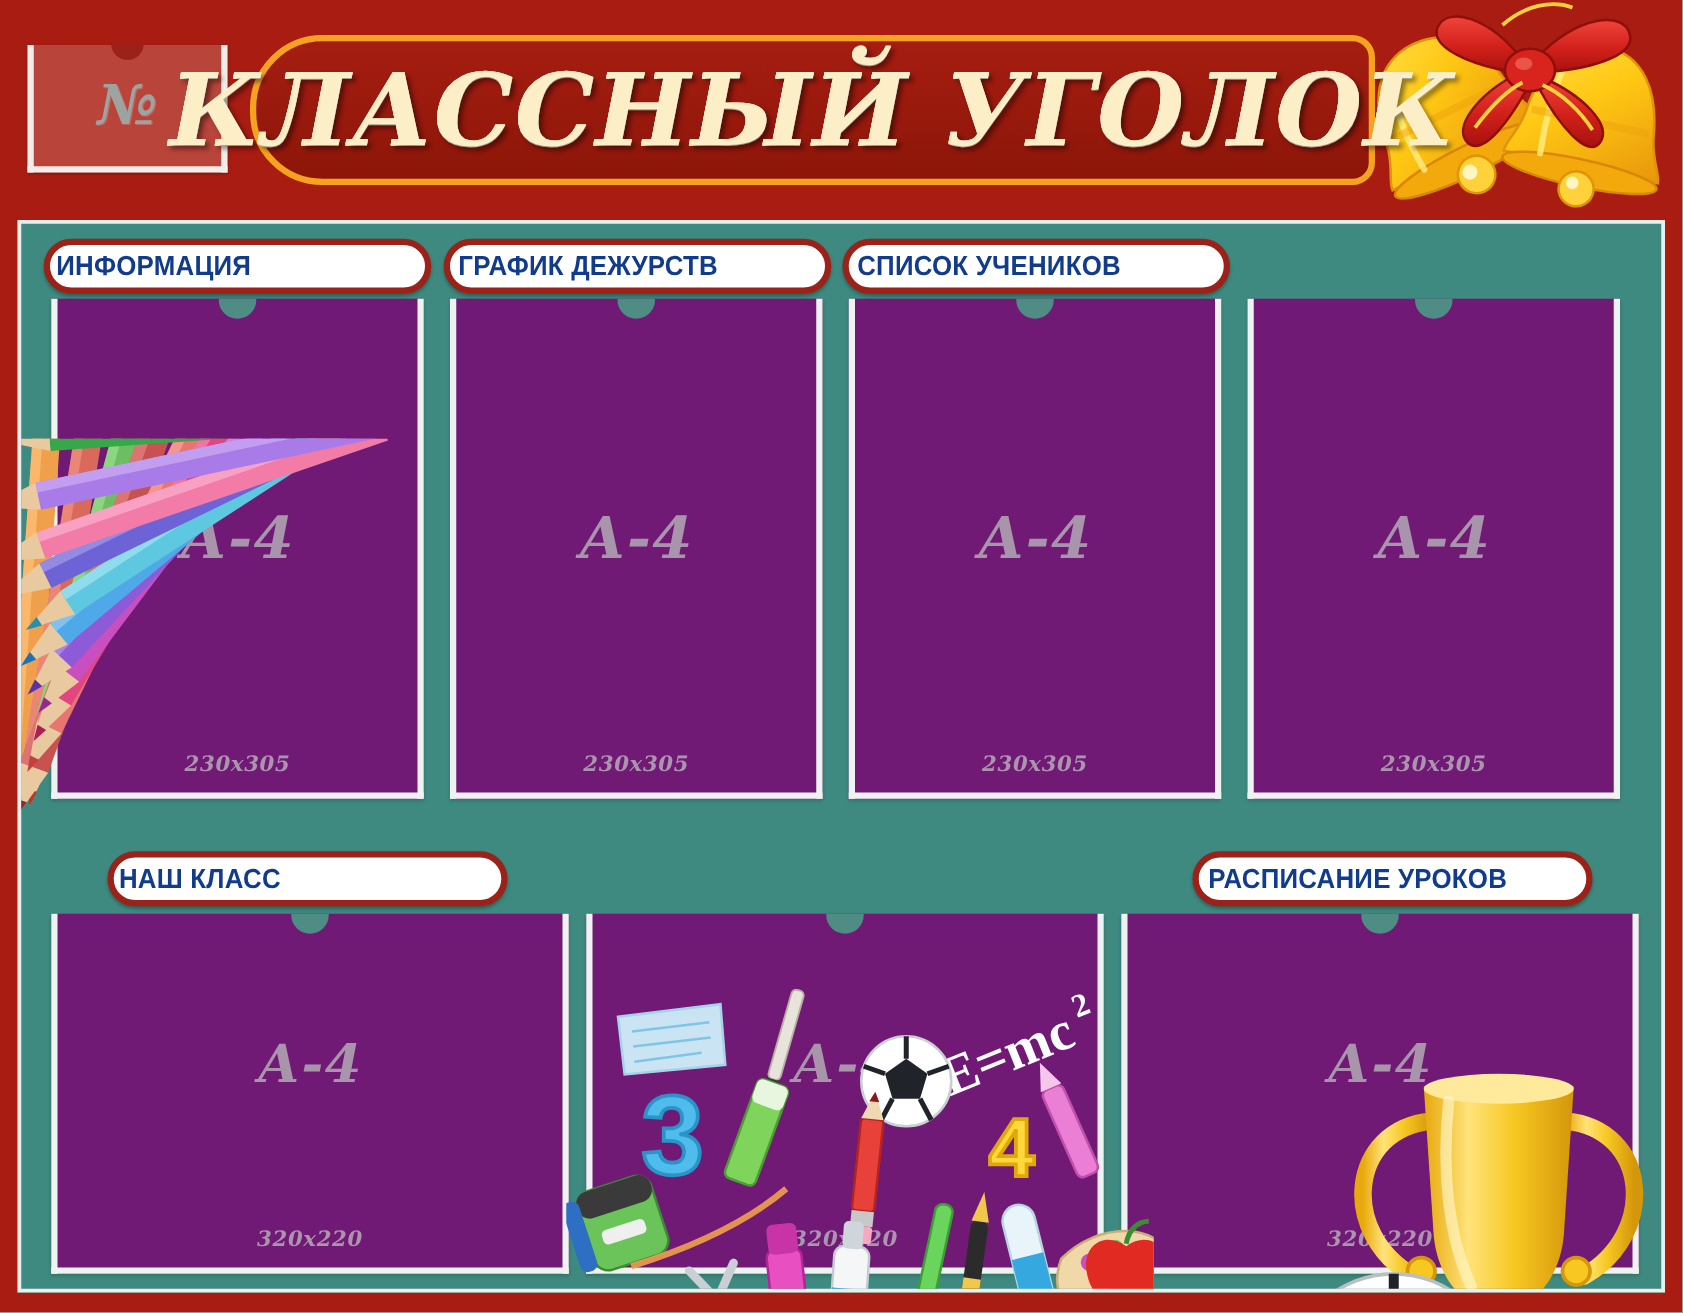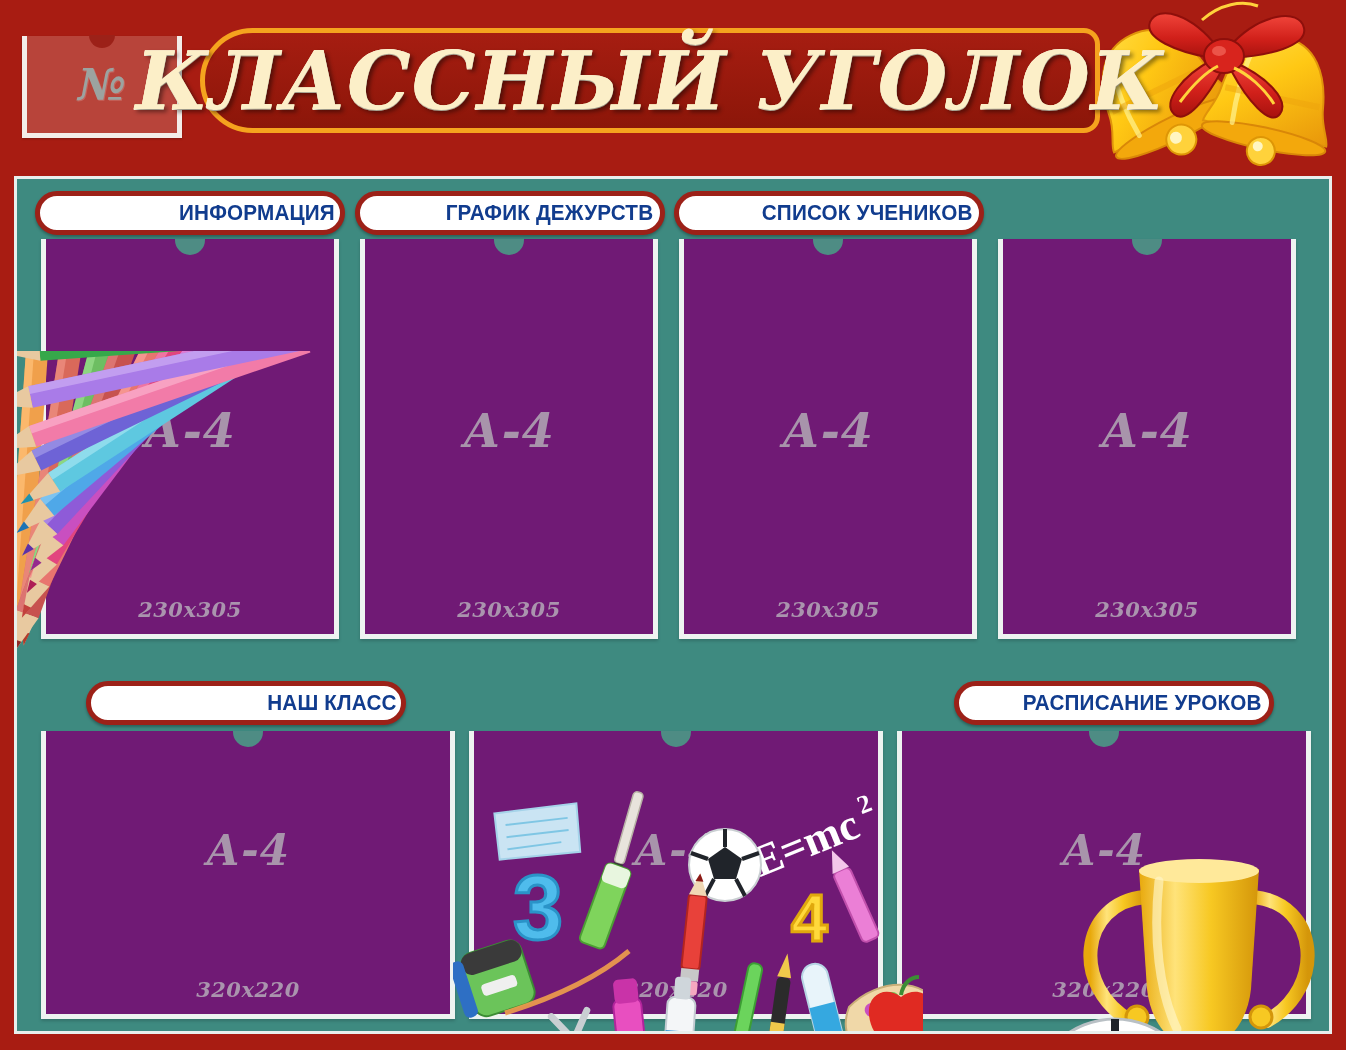--- a/index.html
+++ b/index.html
@@ -59,21 +59,21 @@
     font-size: 44px;
     color: #9CA3A0;
     line-height: 1;
     text-shadow: 1px 1px 0 rgba(255,255,255,.18);
   }
 
   
   #title-banner {
     position: absolute;
     left: 200px; top: 28px;
-    width: 900px; height: 105px;
+    width: 900px; height: 120px;
     border: 5px solid #F5A31E;
     border-radius: 58px 18px 18px 58px;
     background: #9E1B10;
     background-image: linear-gradient(180deg,#A61D11 0%,#8C1609 100%);
     display: flex;
     align-items: center;
     justify-content: center;
     overflow: visible;
   }
   #title-banner .title-text {
@@ -140,37 +140,37 @@
     pointer-events: none;
   }
   .pocket .dims {
     position: absolute;
     left: 0; right: 0;
     bottom: 12px;
     text-align: center;
     font-family: "DejaVu Serif", serif;
     font-style: italic;
     font-weight: bold;
-    font-size: 21px;
+    font-size: 17px;
     color: rgba(195,201,198,.70);
     letter-spacing: .5px;
     pointer-events: none;
   }
   .pocket.wide .a4 { font-size: 42px; transform: translateY(-95%); }
 
   
   .pill {
     position: absolute;
     height: 44px;
     background: #FFFFFF;
     border: 5px solid #9C2118;
     border-radius: 26px;
     display: flex;
     align-items: center;
-    justify-content: flex-end;
+    justify-content: flex-start;
     box-shadow: 0 2px 3px rgba(0,0,0,.3);
     z-index: 40;
   }
   .pill span {
     font-family: "Liberation Sans", sans-serif;
     font-weight: bold;
     font-size: 22px;
     color: #113C8E;
     letter-spacing: .2px;
     white-space: nowrap;

